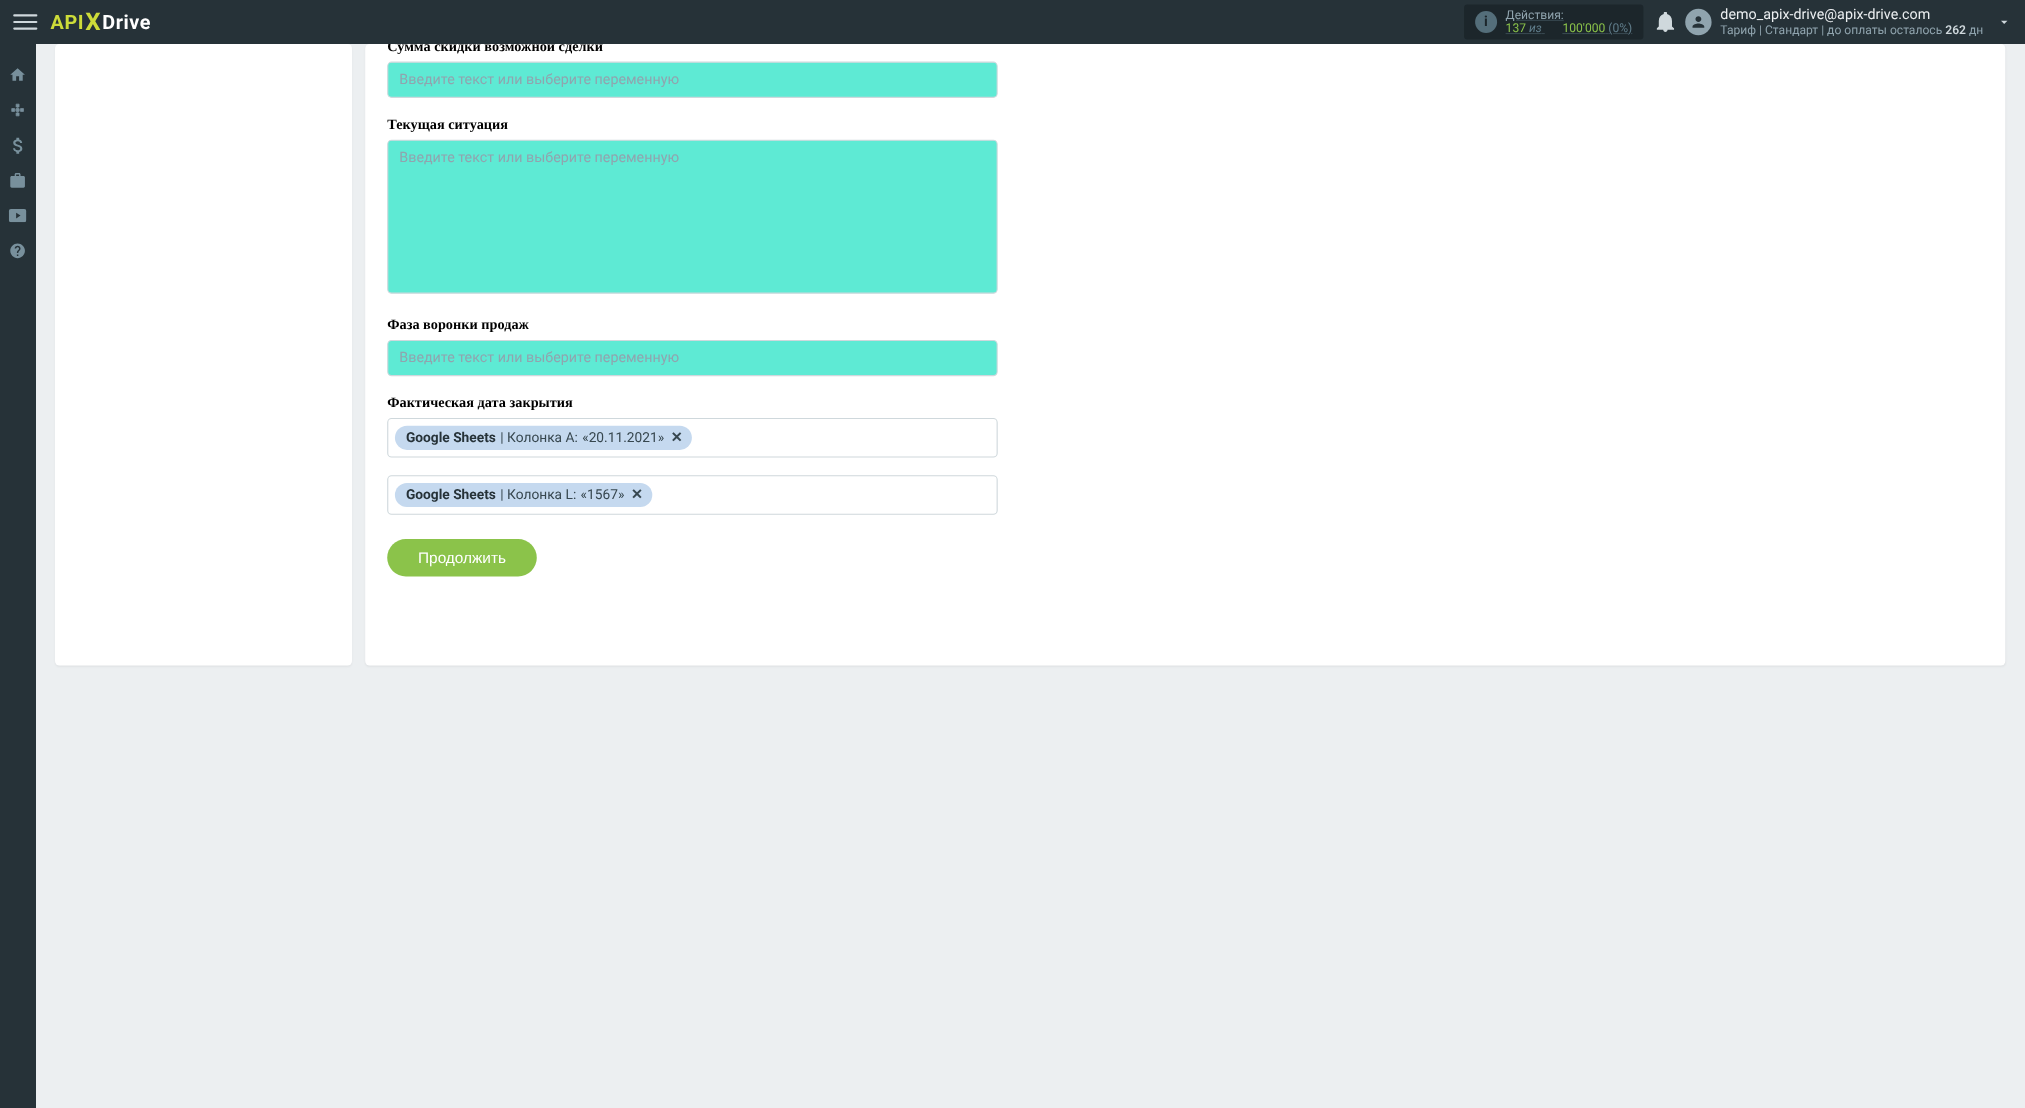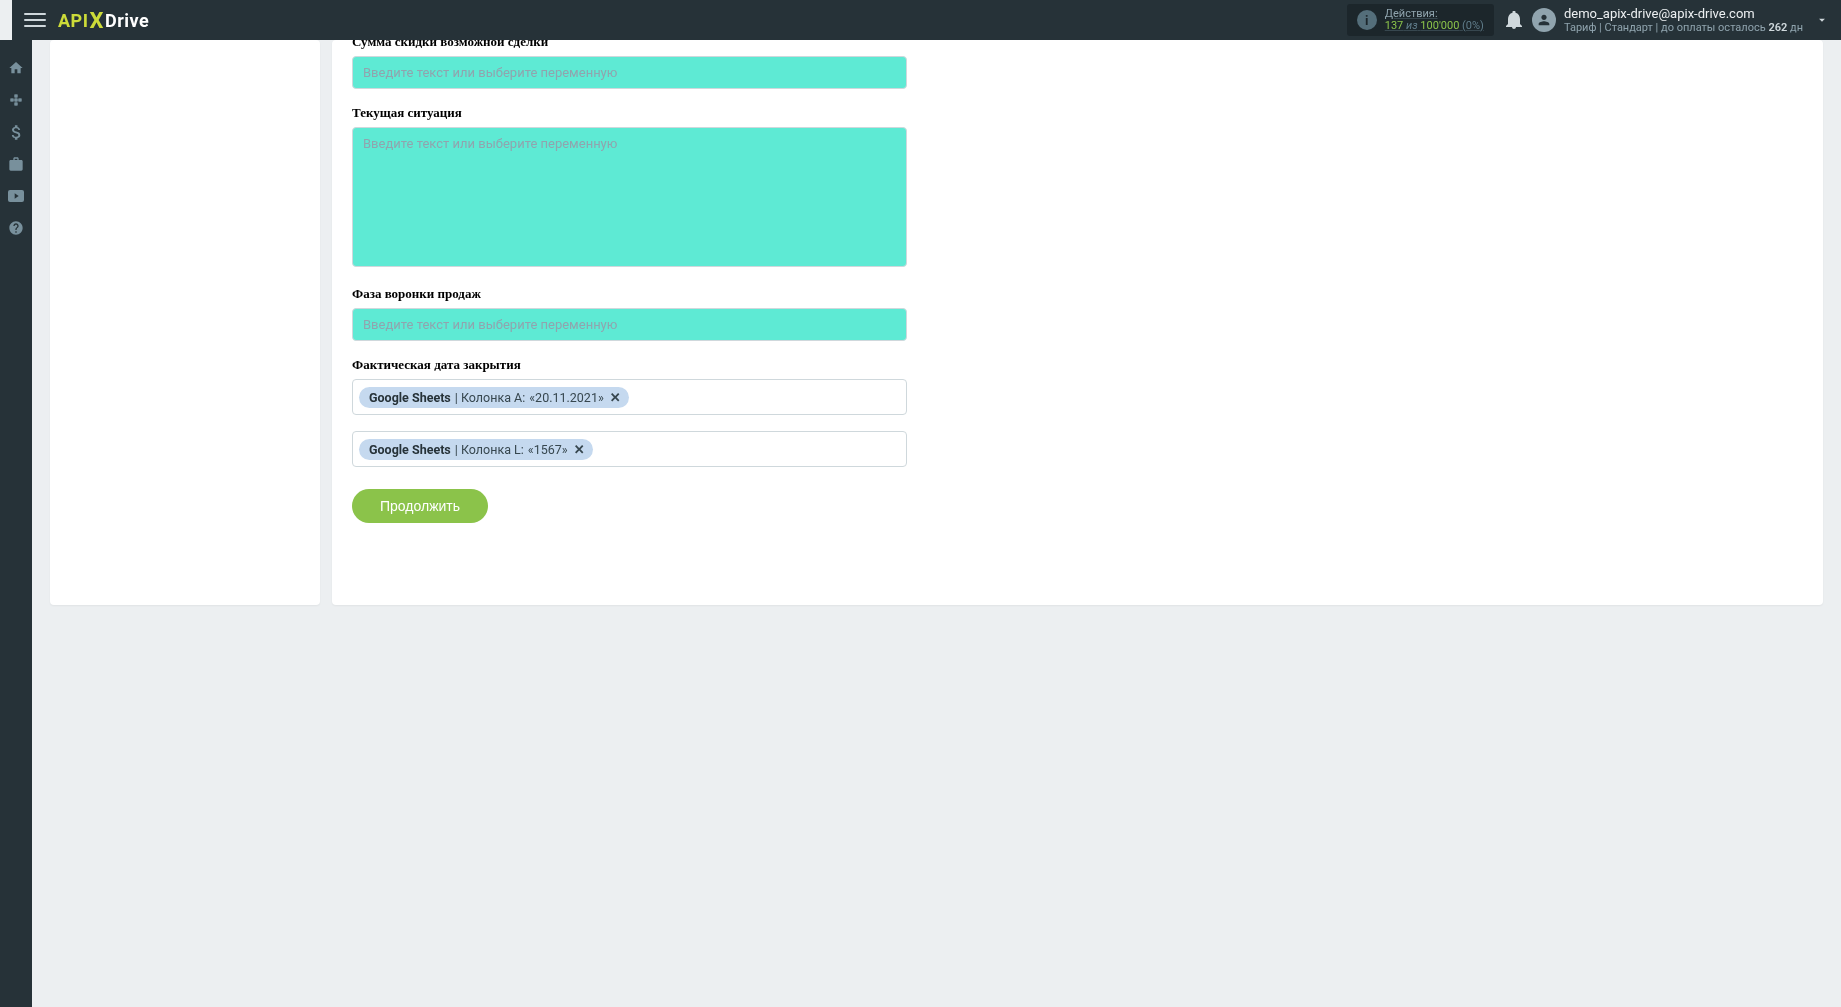--- a/index.html
+++ b/index.html
@@ -7,21 +7,21 @@
   font-family: -apple-system, BlinkMacSystemFont, "Segoe UI", Roboto, "Helvetica Neue", Arial, sans-serif;
   background: #eceff1;
   font-size: 14px;
   color: #37474f;
   width: 1476px;
   height: 806px;
   overflow: hidden;
 }
 .header {
   position: fixed;
-  top: 0; left: 12px; right: 0;
+  top: 0; left: 0; right: 0;
   height: 40px;
   background: #263238;
   display: flex;
   align-items: center;
   padding: 0 12px;
   z-index: 100;
 }
 .hamburger {
   width: 22px; height: 22px;
   display: flex; flex-direction: column; justify-content: center; gap: 4px;
@@ -49,21 +49,21 @@
   display: flex; align-items: center; justify-content: center;
   color: #1c262b;
   font-weight: 700;
   font-size: 13px;
 }
 .actions-text { display: flex; flex-direction: column; line-height: 1.1; text-decoration: underline; }
 .actions-label { color: #90a4ae; font-size: 11px; }
 .actions-value { font-size: 11px; }
 .actions-value .num1 { color: #8bc34a; }
 .actions-value .of { color: #607d8b; font-style: italic; }
-.actions-value .num2 { color: #8bc34a; }
+.actions-value .num2 { color: #8bc34a; margin-left: 16px; }
 .actions-value .pct { color: #607d8b; }
 .bell-icon, .avatar-icon, .chevron-icon {
   color: #cfd8dc;
   cursor: pointer;
 }
 .bell-icon { margin-right: 10px; }
 .user-block { display: flex; align-items: center; gap: 8px; }
 .avatar-circle {
   width: 24px; height: 24px; border-radius: 50%; background: #90a4ae;
   display: flex; align-items: center; justify-content: center;

